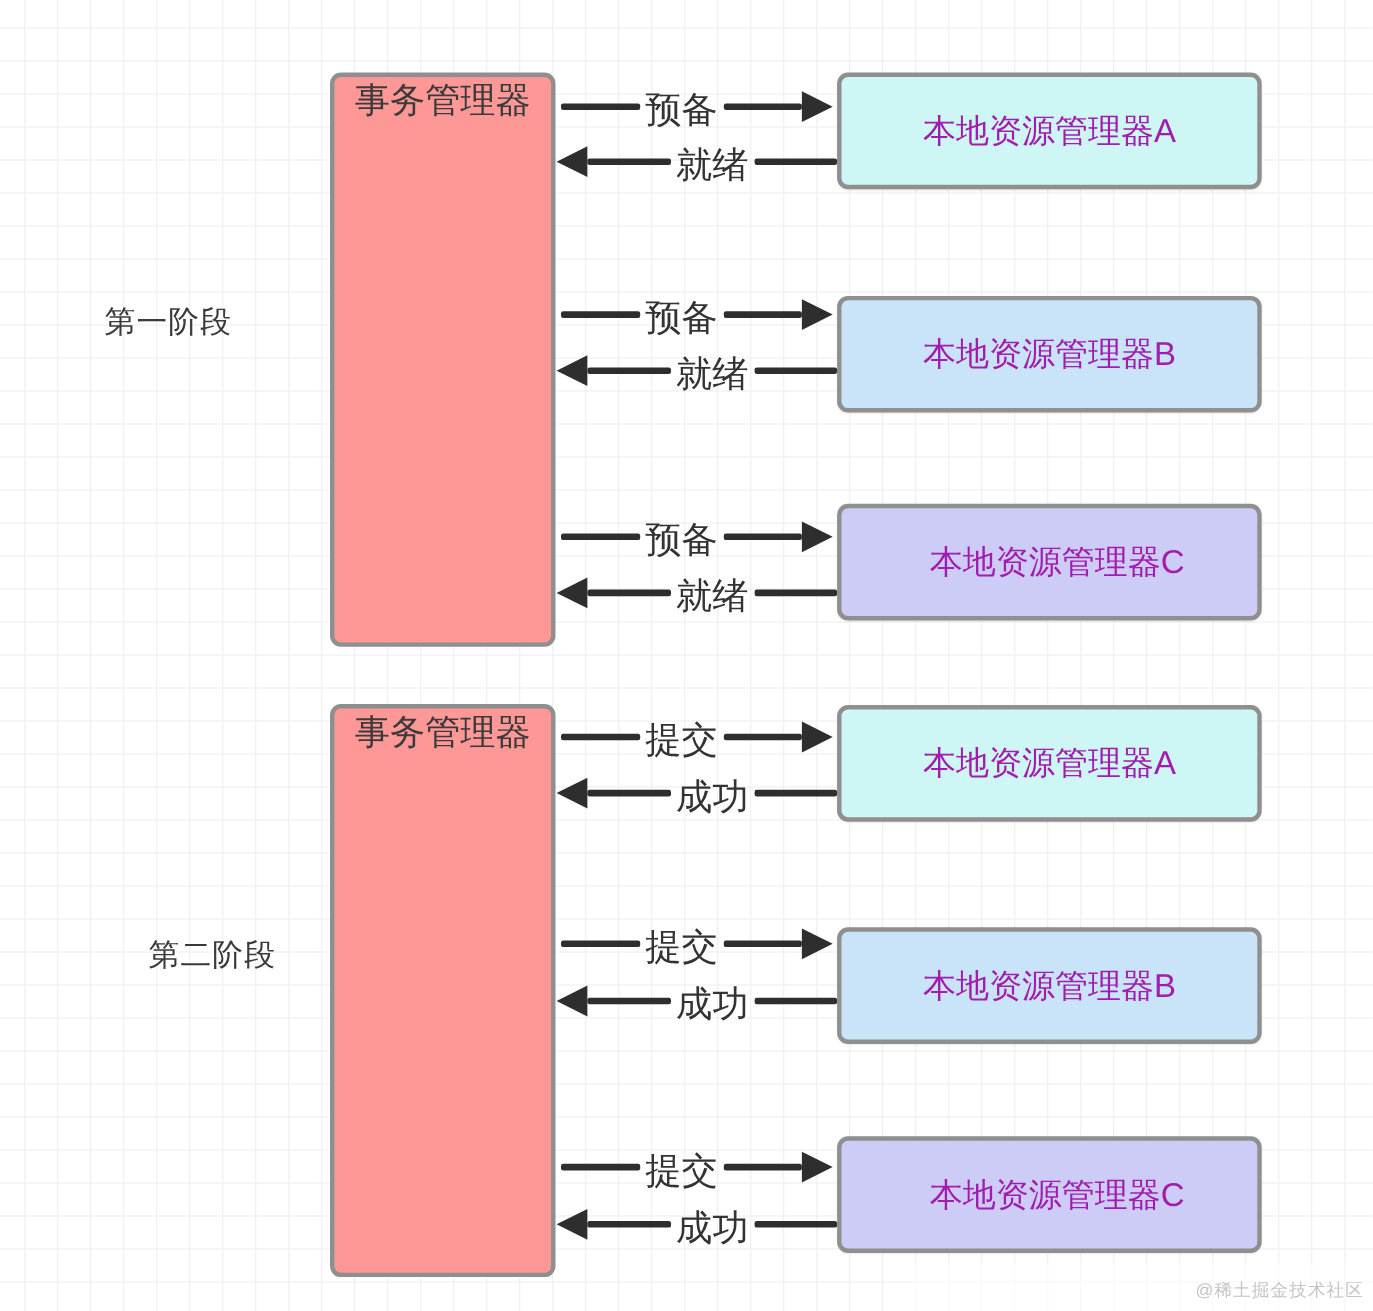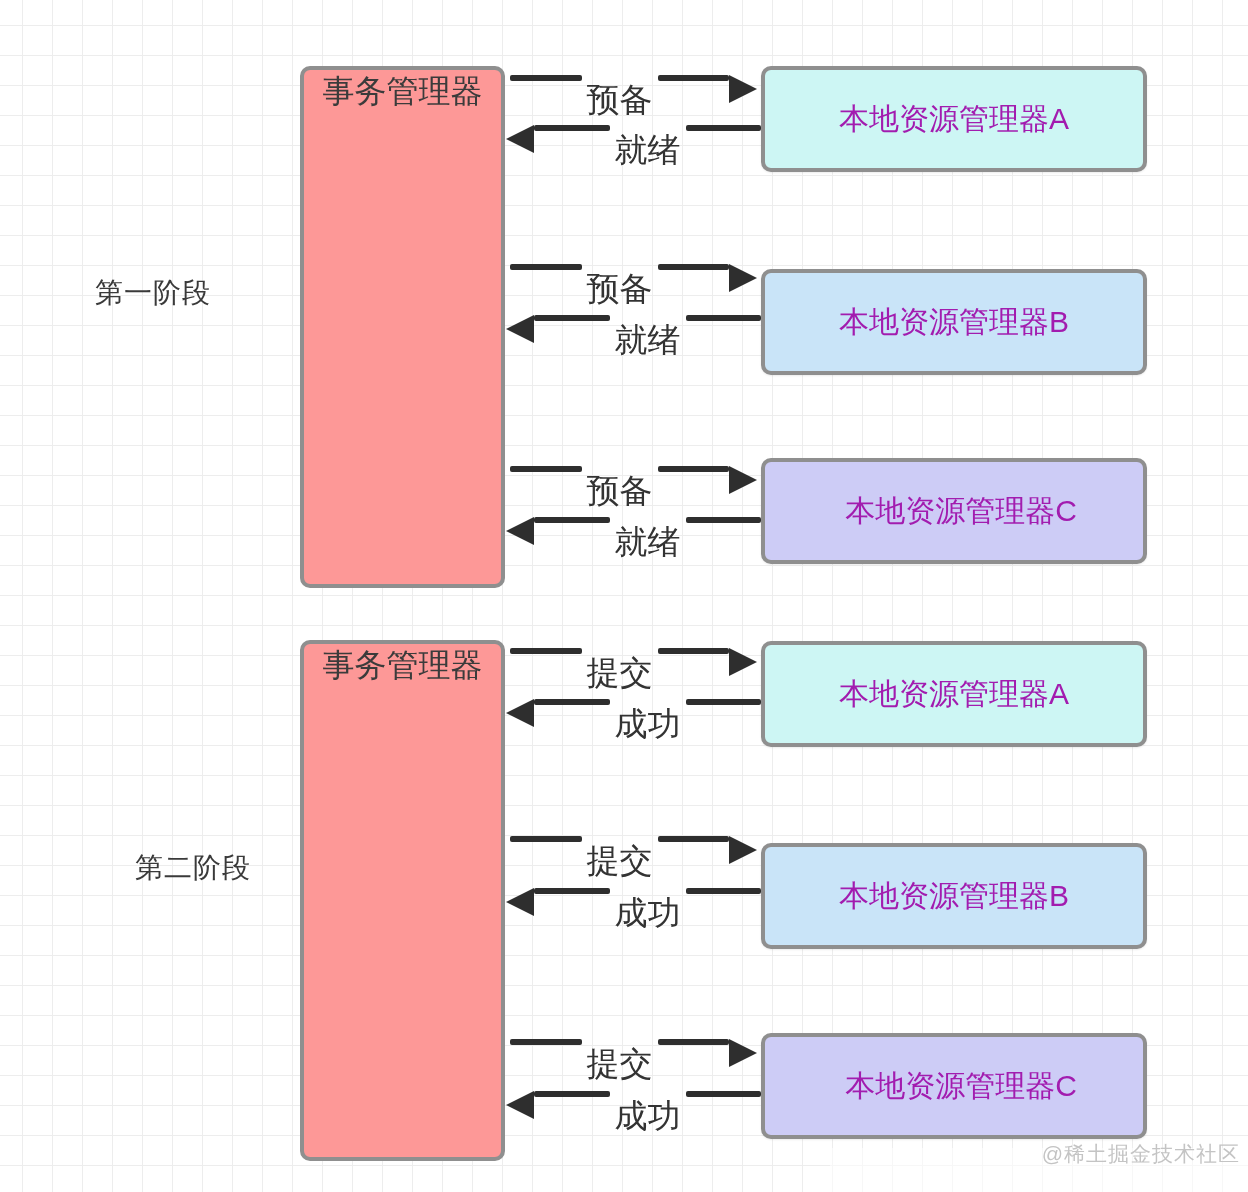--- a/index.html
+++ b/index.html
@@ -48,21 +48,21 @@
     box-shadow:0 1px 2px rgba(0,0,0,0.08);
   }
   .rm-box .rm-label{
     font-size:30px;color:#a21caf;white-space:nowrap;text-align:right;
   }
   .rm-cyan{background:#cdf6f4;}
   .rm-blue{background:#c9e4f8;margin-top:12px;}
   .rm-purple{background:#cdccf6;padding-left:14px;}
   .arrow{
     position:absolute;
-    display:flex;align-items:flex-start;
+    display:flex;align-items:center;
     height:44px;
   }
   .arrow .line{
     flex:1;height:6px;background:#2e2e2e;border-radius:2px;
   }
   .arrow .arrow-label{
     font-size:33px;color:#333;
     padding:0 5px;white-space:nowrap;
     transform:translateY(3px);
   }
@@ -78,22 +78,22 @@
     border-bottom:14px solid transparent;
     border-right:28px solid #2e2e2e;
   }
   .haze{
     position:absolute;
     left:830px;top:1148px;width:418px;height:44px;
     background:rgba(255,255,255,0.55);
   }
   .watermark{
     position:absolute;
-    right:8px;bottom:24px;
-    font-size:21px;color:#c4c4c4;
+    right:8px;bottom:8px;
+    font-size:16px;color:#c4c4c4;
     letter-spacing:1px;white-space:nowrap;
   }
 </style>
 </head>
 <body>
 
 <div class="canvas">
 
   <div class="phase-label" style="left:95px;top:274px;">第一阶段</div>
   <div class="phase-label" style="left:95px;top:849px;margin-left:40px;">第二阶段</div>

